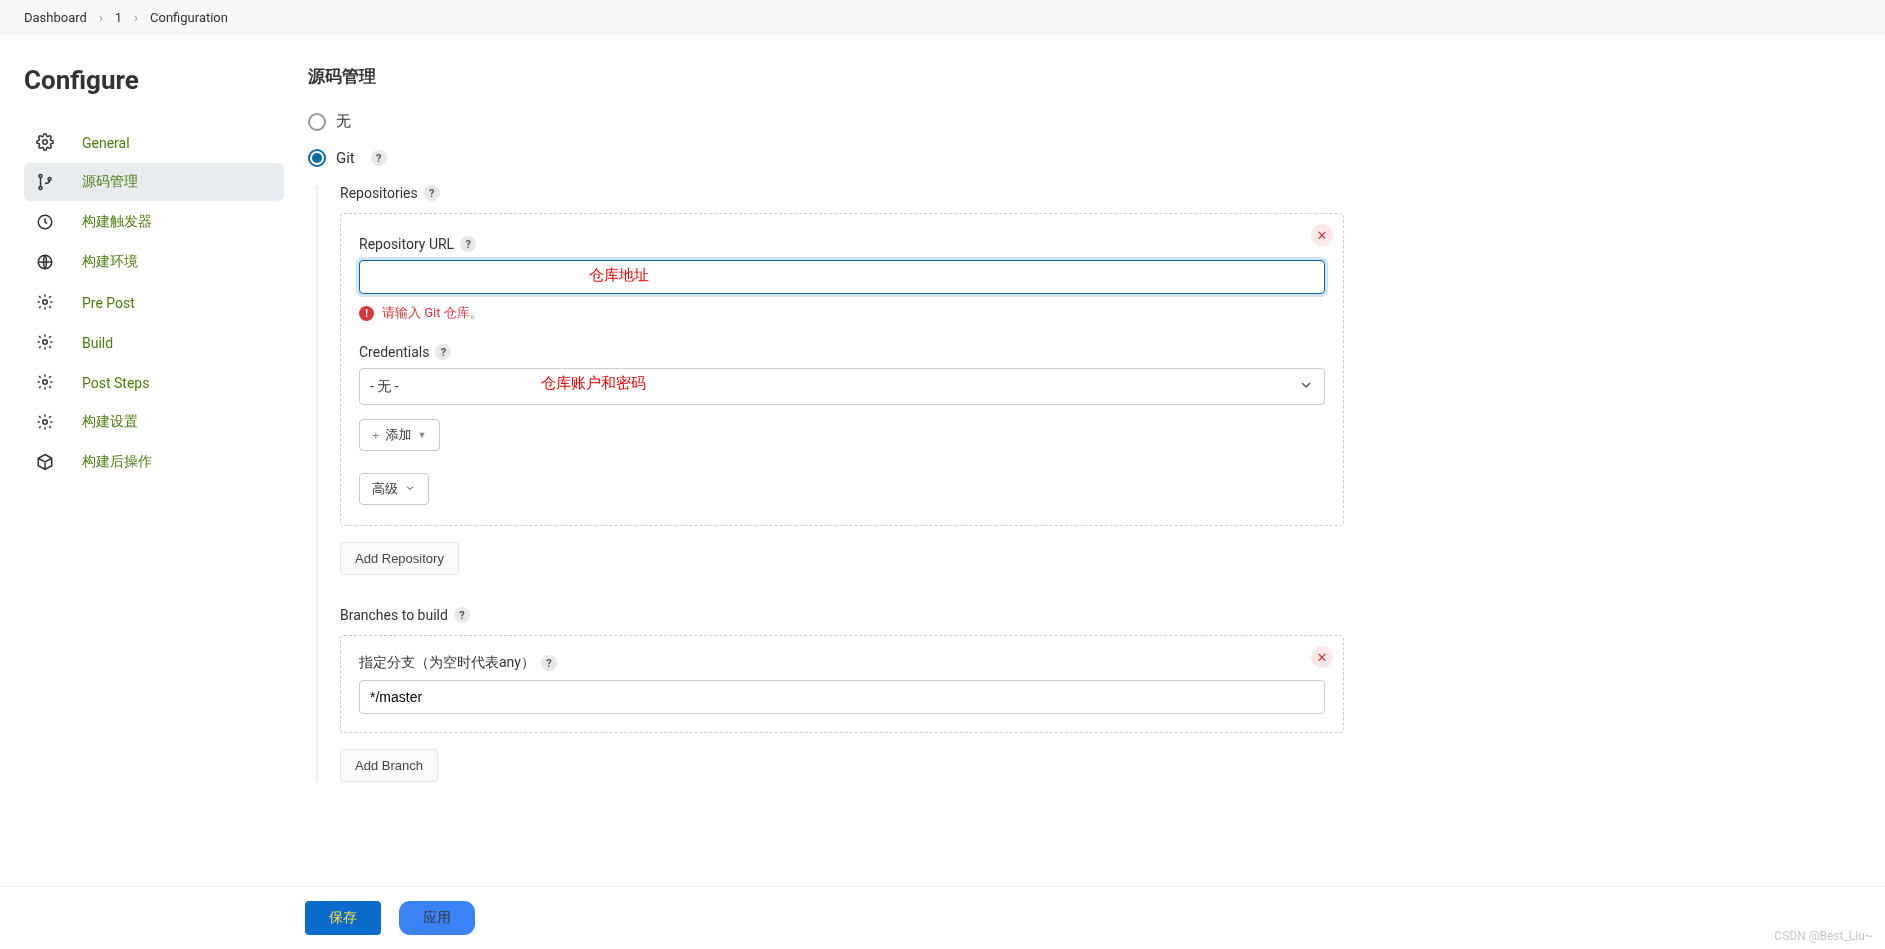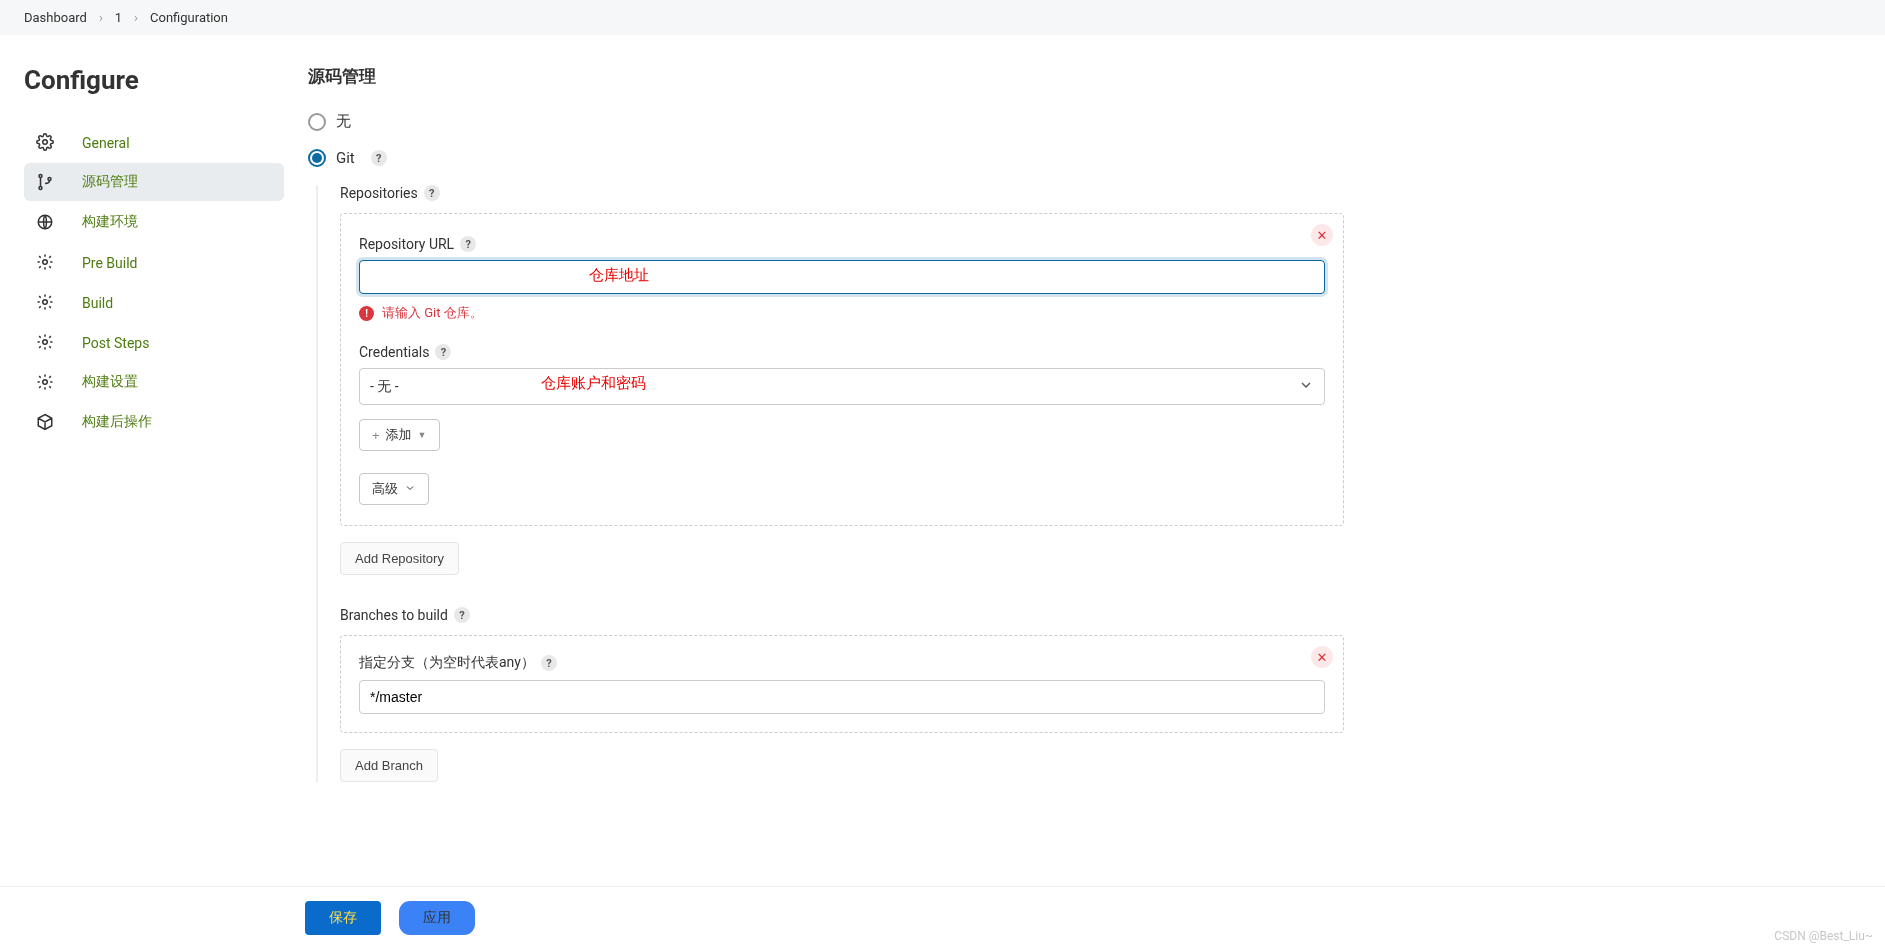--- a/index.html
+++ b/index.html
@@ -189,33 +189,42 @@
               <circle cx="18" cy="8" r="2"></circle>
               <path d="M6 6v12M18 10c0 4-6 4-6 4"></path>
             </svg>
         </span>
         <span>源码管理</span>
       </li>
       <li class="nav-item">
         <span class="ico">
           <svg viewBox="0 0 24 24" width="18" height="18" fill="none" stroke="currentColor" stroke-width="2">
               <circle cx="12" cy="12" r="9"></circle>
+              <path d="M12 7v5l3 2"></path>
+            </svg>
+        </span>
+        <span>构建触发器</span>
+      </li>
+      <li class="nav-item">
+        <span class="ico">
+          <svg viewBox="0 0 24 24" width="18" height="18" fill="none" stroke="currentColor" stroke-width="2">
+              <circle cx="12" cy="12" r="9"></circle>
               <path d="M3 12h18M12 3c2.5 3 2.5 15 0 18M12 3c-2.5 3-2.5 15 0 18"></path>
             </svg>
         </span>
         <span>构建环境</span>
       </li>
       <li class="nav-item">
         <span class="ico">
           <svg viewBox="0 0 24 24" width="18" height="18" fill="none" stroke="currentColor" stroke-width="2">
               <circle cx="12" cy="12" r="3"></circle>
               <path d="M12 2v3M12 19v3M4.2 4.2l2.1 2.1M17.7 17.7l2.1 2.1M2 12h3M19 12h3M4.2 19.8l2.1-2.1M17.7 6.3l2.1-2.1"></path>
             </svg>
         </span>
-        <span>Pre Build</span>
+        <span>Pre Post</span>
       </li>
       <li class="nav-item">
         <span class="ico">
           <svg viewBox="0 0 24 24" width="18" height="18" fill="none" stroke="currentColor" stroke-width="2">
               <circle cx="12" cy="12" r="3"></circle>
               <path d="M12 2v3M12 19v3M4.2 4.2l2.1 2.1M17.7 17.7l2.1 2.1M2 12h3M19 12h3M4.2 19.8l2.1-2.1M17.7 6.3l2.1-2.1"></path>
             </svg>
         </span>
         <span>Build</span>
       </li>

